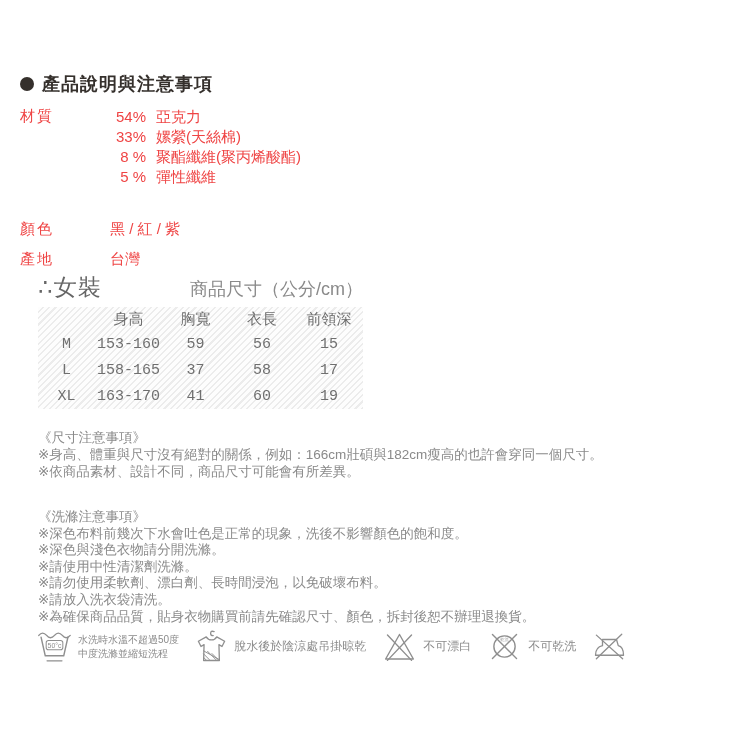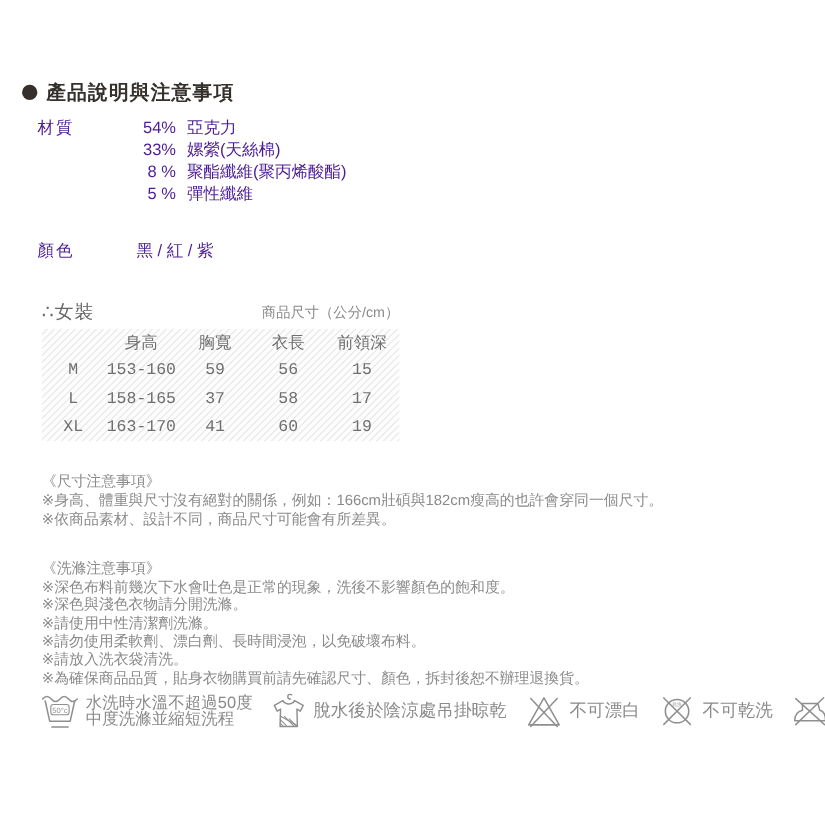--- a/index.html
+++ b/index.html
@@ -6,34 +6,34 @@
   html,body { background:#ffffff; }
   body { font-family:"Liberation Sans","DejaVu Sans",sans-serif; }
   .page { position:relative; width:750px; height:750px; background:#ffffff; overflow:hidden; }
 
   
   .title-row { position:absolute; left:20px; top:72px; display:flex; align-items:center; }
   .bullet { width:14px; height:14px; border-radius:50%; background:#35302c; margin-right:8px; }
   .page-title { font-size:18px; font-weight:bold; color:#35302c; letter-spacing:1px; }
 
   
-  .specs { position:absolute; left:34px; top:107px; font-size:15px; color:#4c1d95; }
+  .specs { position:absolute; left:20px; top:107px; font-size:15px; color:#ef4444; }
   .spec-row { display:flex; }
   .spec-label { width:90px; flex:0 0 90px; letter-spacing:2px; }
   .mat-line { display:flex; line-height:20px; }
   .mat-pct { display:inline-block; width:36px; text-align:right; white-space:pre; }
   .mat-name { margin-left:10px; }
   .row-color { margin-top:32px; line-height:19px; }
   .row-origin { margin-top:11px; line-height:19px; }
 
   
   .size-section { position:absolute; left:38px; top:272px; width:325px; }
   .size-head { display:flex; justify-content:space-between; align-items:flex-end; margin-bottom:4px; }
-  .size-heading { font-size:17px; color:#666666; letter-spacing:1px; }
-  .unit-note { font-size:13px; color:#8a8a8a; padding-bottom:2px; }
+  .size-heading { font-size:23px; color:#666666; letter-spacing:1px; }
+  .unit-note { font-size:18px; color:#8a8a8a; padding-bottom:2px; }
   .size-table {
     width:325px;
     background:repeating-linear-gradient(135deg,#fdfdfd 0px,#fdfdfd 3px,#ececec 3px,#ececec 4.5px);
   }
   .t-row { display:grid; grid-template-columns:57px 67px 67px 66px 68px; align-items:center; height:26px;font-family:Liberation Mono, monospace; }
   .t-row.head { height:24px; }
   .t-cell { text-align:center; font-size:15px; color:#6f6f6f; }
   .t-cell.sz { color:#6f6f6f; }
 
   
@@ -42,22 +42,22 @@
   .wash-notes { top:509px; line-height:16.6px; }
   .notes p { white-space:nowrap; }
 
   
   .care-row { position:absolute; left:36px; top:627px; width:700px; display:flex; align-items:center; }
   .care-item { display:flex; align-items:center; margin-right:15px; }
   .care-item:last-child { margin-right:0; }
   .care-icon { stroke:#8f8f8f; fill:none; stroke-width:1.5; stroke-linecap:round; stroke-linejoin:round; flex:0 0 auto; }
   .care-icon text { fill:#8f8f8f; stroke:none; font-family:"Liberation Sans",sans-serif; }
   .care-icon .thin { stroke-width:1.1; }
-  .care-label { font-size:16px; color:#8a8a8a; margin-left:5px; white-space:nowrap; }
-  .care-label.two-line { font-size:15px; line-height:14px; }
+  .care-label { font-size:12px; color:#8a8a8a; margin-left:5px; white-space:nowrap; }
+  .care-label.two-line { font-size:10px; line-height:14px; }
 </style>
 </head>
 <body>
 
 <div class="page">
 
   <div class="title-row">
     <span class="bullet"></span>
     <span class="page-title">產品說明與注意事項</span>
   </div>
@@ -80,20 +80,24 @@
         </div>
         <div class="mat-line">
           <span class="mat-pct">5 %</span>
           <span class="mat-name">彈性纖維</span>
         </div>
       </div>
     </div>
     <div class="spec-row row-color">
       <span class="spec-label">顏色</span>
       <span>黑 / 紅 / 紫</span>
+    </div>
+    <div class="spec-row row-origin">
+      <span class="spec-label">產地</span>
+      <span>台灣</span>
     </div>
   </div>
 
   <div class="size-section">
     <div class="size-head">
       <span class="size-heading">∴女裝</span>
       <span class="unit-note">商品尺寸（公分/cm）</span>
     </div>
     <div class="size-table">
       <div class="t-row head">

